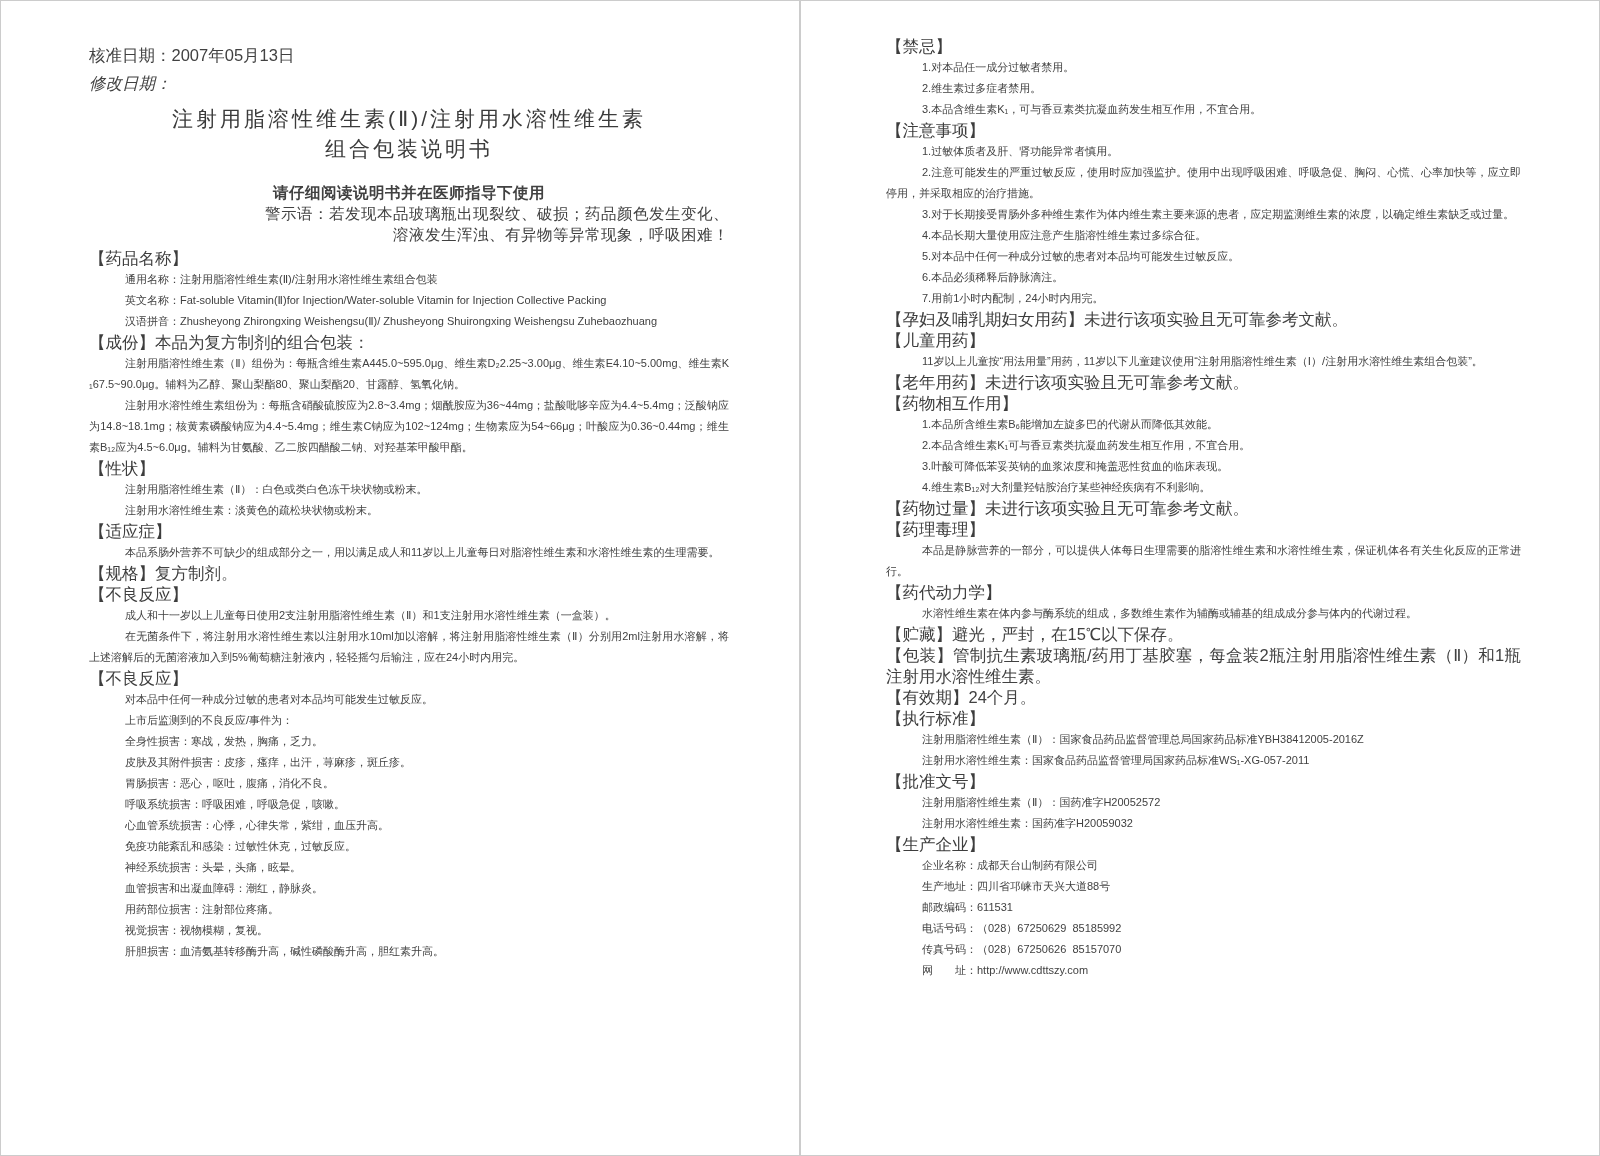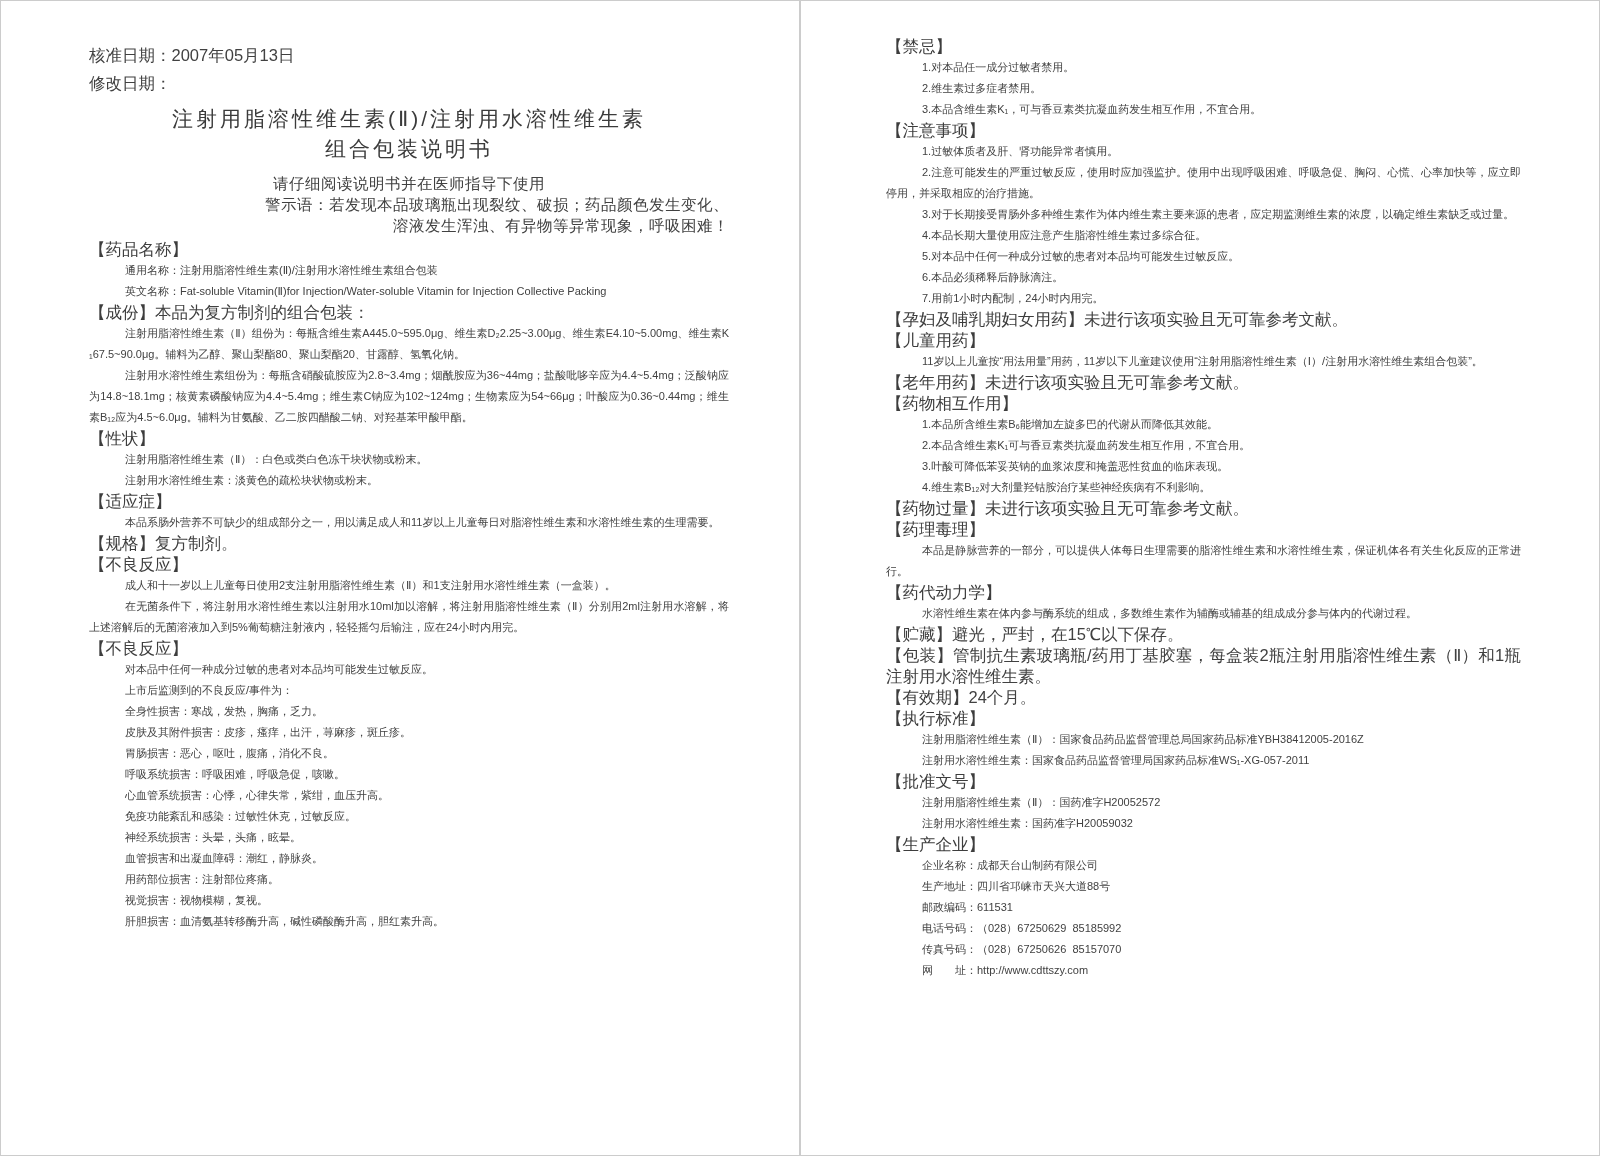--- a/index.html
+++ b/index.html
@@ -13,35 +13,36 @@
     overflow: hidden;
   }
   .page {
     position: absolute; top: 0; height: 1156px;
     background: #ffffff;
     border: 1px solid #cccccc;
   }
   .page-left  { left: 0;     width: 800px; padding: 44px 70px 0 88px; }
   .page-right { left: 800px; width: 800px; padding: 32px 78px 0 85px; }
   .meta-line { font-size: 16.5px; line-height: 21px; }
-  .meta-line + .meta-line { margin-top: 7px; }
+  .meta-line + .meta-line { margin-top: 7px; font-style: italic; }
 
   .doc-title {
     text-align: center;
     font-size: 21px; line-height: 30px;
     letter-spacing: 3px;
     color: #3b3b3b;
   }
   .doc-title-block { margin-top: 10px; }
 
   .doc-subtitle {
     text-align: center;
     font-size: 15.5px; line-height: 21px;
     letter-spacing: 0.5px;
-    margin-top: 9px;
+    margin-top: 18px;
+    font-weight: bold;
   }
   .warning-line {
     text-align: right;
     font-size: 15.5px; line-height: 21px;
     letter-spacing: 0.5px;
   }
 
   .sections { margin-top: 3px; }
   .section-first {
     font-size: 16.5px; line-height: 21px;
@@ -72,20 +73,21 @@
 
   <div class="doc-subtitle">请仔细阅读说明书并在医师指导下使用</div>
   <div class="warning-line">警示语：若发现本品玻璃瓶出现裂纹、破损；药品颜色发生变化、</div>
   <div class="warning-line">溶液发生浑浊、有异物等异常现象，呼吸困难！</div>
 
   <div class="sections" id="left-sections">
       <div class="section">
         <div class="section-first"><span class="section-heading">【药品名称】</span></div>
         <div class="para">通用名称：注射用脂溶性维生素(Ⅱ)/注射用水溶性维生素组合包装</div>
         <div class="para">英文名称：Fat-soluble Vitamin(Ⅱ)for Injection/Water-soluble Vitamin for Injection Collective Packing</div>
+        <div class="para">汉语拼音：Zhusheyong Zhirongxing Weishengsu(Ⅱ)/ Zhusheyong Shuirongxing Weishengsu Zuhebaozhuang</div>
       </div>
       <div class="section">
         <div class="section-first"><span class="section-heading">【成份】</span><span>本品为复方制剂的组合包装：</span></div>
         <div class="para">注射用脂溶性维生素（Ⅱ）组份为：每瓶含维生素A445.0~595.0μg、维生素D₂2.25~3.00μg、维生素E4.10~5.00mg、维生素K₁67.5~90.0μg。辅料为乙醇、聚山梨酯80、聚山梨酯20、甘露醇、氢氧化钠。</div>
         <div class="para">注射用水溶性维生素组份为：每瓶含硝酸硫胺应为2.8~3.4mg；烟酰胺应为36~44mg；盐酸吡哆辛应为4.4~5.4mg；泛酸钠应为14.8~18.1mg；核黄素磷酸钠应为4.4~5.4mg；维生素C钠应为102~124mg；生物素应为54~66μg；叶酸应为0.36~0.44mg；维生素B₁₂应为4.5~6.0μg。辅料为甘氨酸、乙二胺四醋酸二钠、对羟基苯甲酸甲酯。</div>
       </div>
       <div class="section">
         <div class="section-first"><span class="section-heading">【性状】</span></div>
         <div class="para">注射用脂溶性维生素（Ⅱ）：白色或类白色冻干块状物或粉末。</div>
         <div class="para">注射用水溶性维生素：淡黄色的疏松块状物或粉末。</div>

